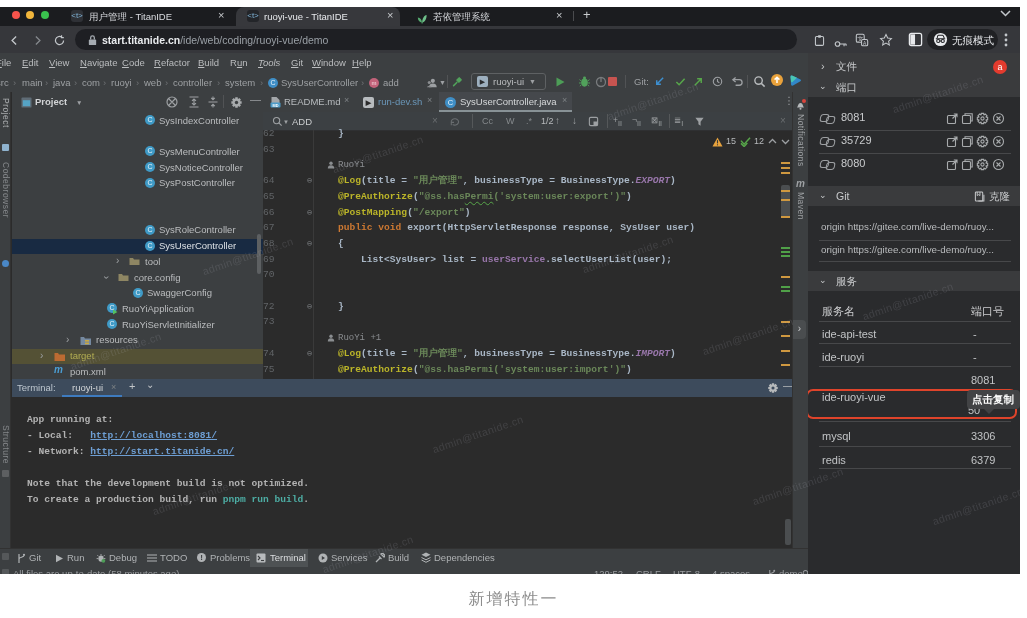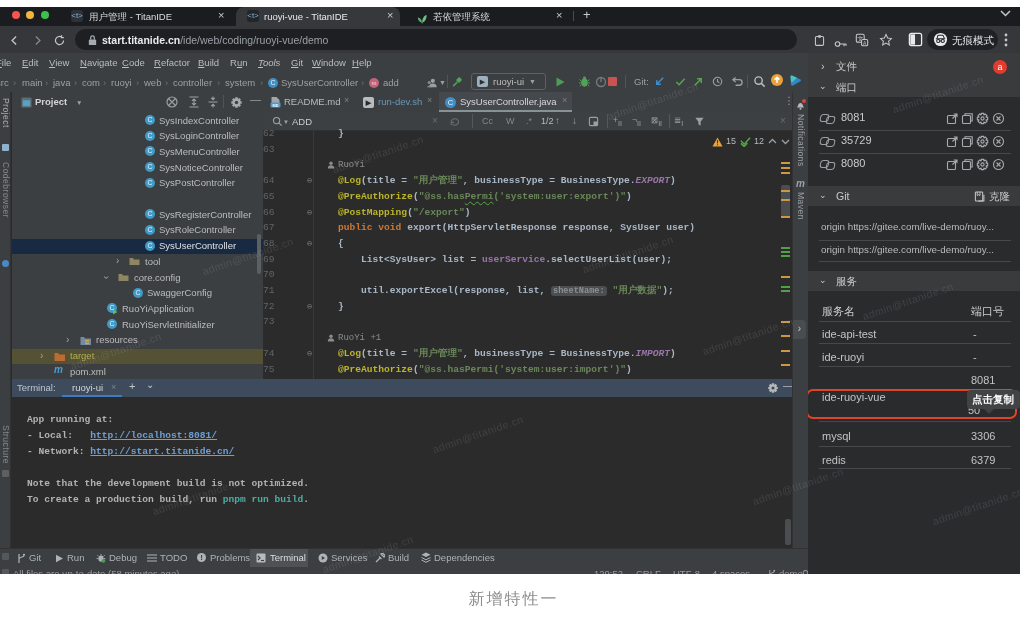--- a/index.html
+++ b/index.html
@@ -276,39 +276,31 @@
         <path d="M5.29 1.34 L7.71 1.34 L7.84 2.84 L8.14 2.96 L9.29 2.00 L11.00 3.71 L10.04 4.86 L10.16 5.16 L11.66 5.29 L11.66 7.71 L10.16 7.84 L10.04 8.14 L11.00 9.29 L9.29 11.00 L8.14 10.04 L7.84 10.16 L7.71 11.66 L5.29 11.66 L5.16 10.16 L4.86 10.04 L3.71 11.00 L2.00 9.29 L2.96 8.14 L2.84 7.84 L1.34 7.71 L1.34 5.29 L2.84 5.16 L2.96 4.86 L2.00 3.71 L3.71 2.00 L4.86 2.96 L5.16 2.84 Z" fill="#a8abad"></path>
         <circle cx="6.5" cy="6.5" r="1.7" fill="#3c3f41"></circle>
       </svg>
     <span class="abs" style="left:238px;top:1px;color:#9da0a3;font-size:11px;">—</span>
 
     <div id="tree" class="abs" style="left:0;top:20px;width:251px;height:267px;font-size:9.5px;color:#bbbdbf;">
       <div class="trow" style="top:1px;">
           <span class="ci" style="left:133px;">C</span>
           <span class="tt" style="left:147px;">SysIndexController</span>
         </div>
-      <div class="trow" style="top:16.7px;">
-          <span class="ci" style="left:133px;">C</span>
-          <span class="tt" style="left:147px;">SysLoginController</span>
-        </div>
       <div class="trow" style="top:48.1px;">
           <span class="ci" style="left:133px;">C</span>
           <span class="tt" style="left:147px;">SysNoticeController</span>
         </div>
       <div class="trow" style="top:32.4px;">
           <span class="ci" style="left:133px;">C</span>
           <span class="tt" style="left:147px;">SysMenuController</span>
         </div>
       <div class="trow" style="top:63.8px;">
           <span class="ci" style="left:133px;">C</span>
           <span class="tt" style="left:147px;">SysPostController</span>
-        </div>
-      <div class="trow" style="top:95.2px;">
-          <span class="ci" style="left:133px;">C</span>
-          <span class="tt" style="left:147px;">SysRegisterController</span>
         </div>
       <div class="trow" style="top:110.9px;">
           <span class="ci" style="left:133px;">C</span>
           <span class="tt" style="left:147px;">SysRoleController</span>
         </div>
       <div class="trow" style="top:126.6px;background:#182a42;">
           <span class="ci" style="left:133px;">C</span>
           <span class="tt" style="left:147px;color:#dde1e5;">SysUserController</span>
         </div>
       <div class="trow" style="top:142.3px;">
@@ -473,24 +465,20 @@
           <span class="ln">68</span>
           <span class="fold">⊖</span>
           <span class="cd">    {</span>
         </div>
       <div class="cl" style="top:125.6px;">
           <span class="ln">69</span>
           <span class="cd">        List&lt;SysUser&gt; list = <span class="p">userService</span>.selectUserList(user);</span>
         </div>
       <div class="cl" style="top:141.3px;">
           <span class="ln">70</span>
-        </div>
-      <div class="cl" style="top:157.0px;">
-          <span class="ln">71</span>
-          <span class="cd">        util.exportExcel(response, list, <span class="hint">sheetName:</span> <span class="s">"用户数据"</span>);</span>
         </div>
       <div class="cl" style="top:172.7px;">
           <span class="ln">72</span>
           <span class="fold">⊖</span>
           <span class="cd">    }</span>
         </div>
       <div class="cl" style="top:188.4px;">
           <span class="ln">73</span>
         </div>
       <div class="cl" style="top:204.1px;">

